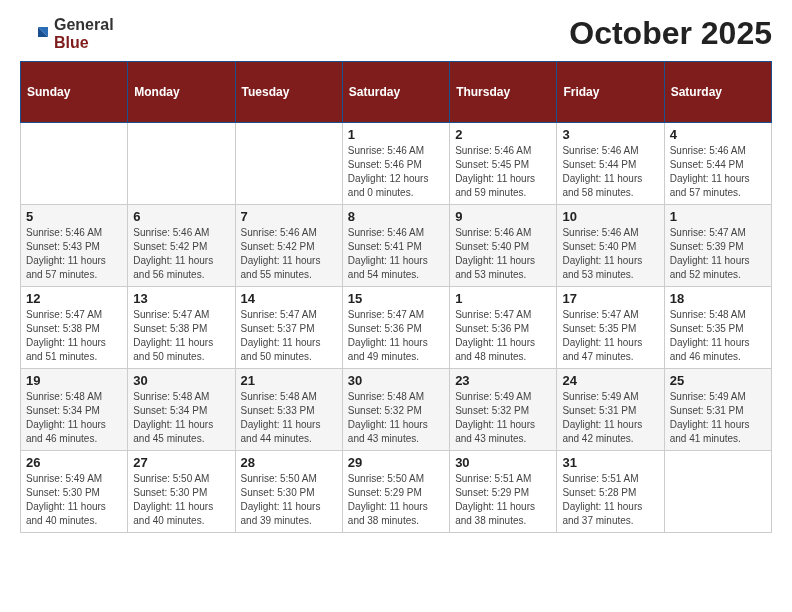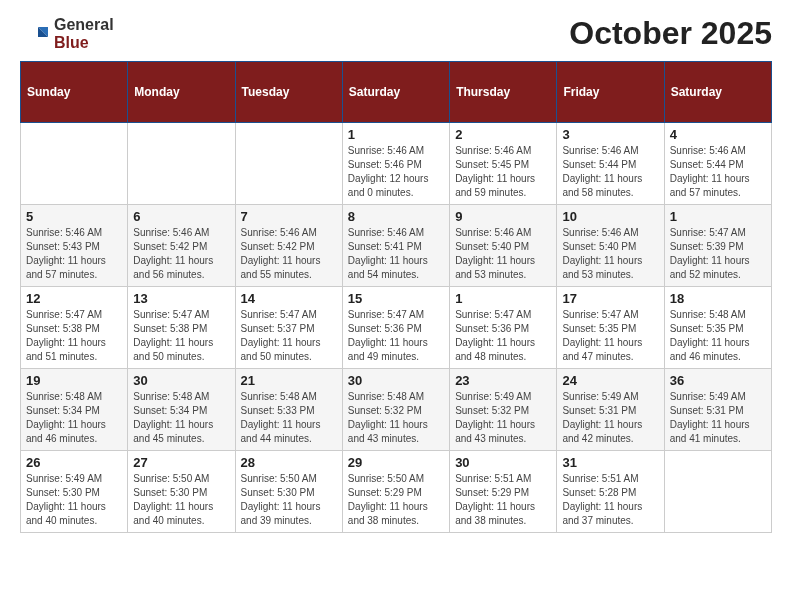--- a/index.html
+++ b/index.html
@@ -301,21 +301,21 @@
 and 43 minutes.</div>
           </td>
           <td>
             <span class="day-number">24</span>
             <div class="day-info" style="white-space: pre-line;">Sunrise: 5:49 AM
 Sunset: 5:31 PM
 Daylight: 11 hours
 and 42 minutes.</div>
           </td>
           <td>
-            <span class="day-number">36</span>
+            <span class="day-number">25</span>
             <div class="day-info" style="white-space: pre-line;">Sunrise: 5:49 AM
 Sunset: 5:31 PM
 Daylight: 11 hours
 and 41 minutes.</div>
           </td>
         </tr>
         <tr>
           <td>
             <span class="day-number">26</span>
             <div class="day-info" style="white-space: pre-line;">Sunrise: 5:49 AM

